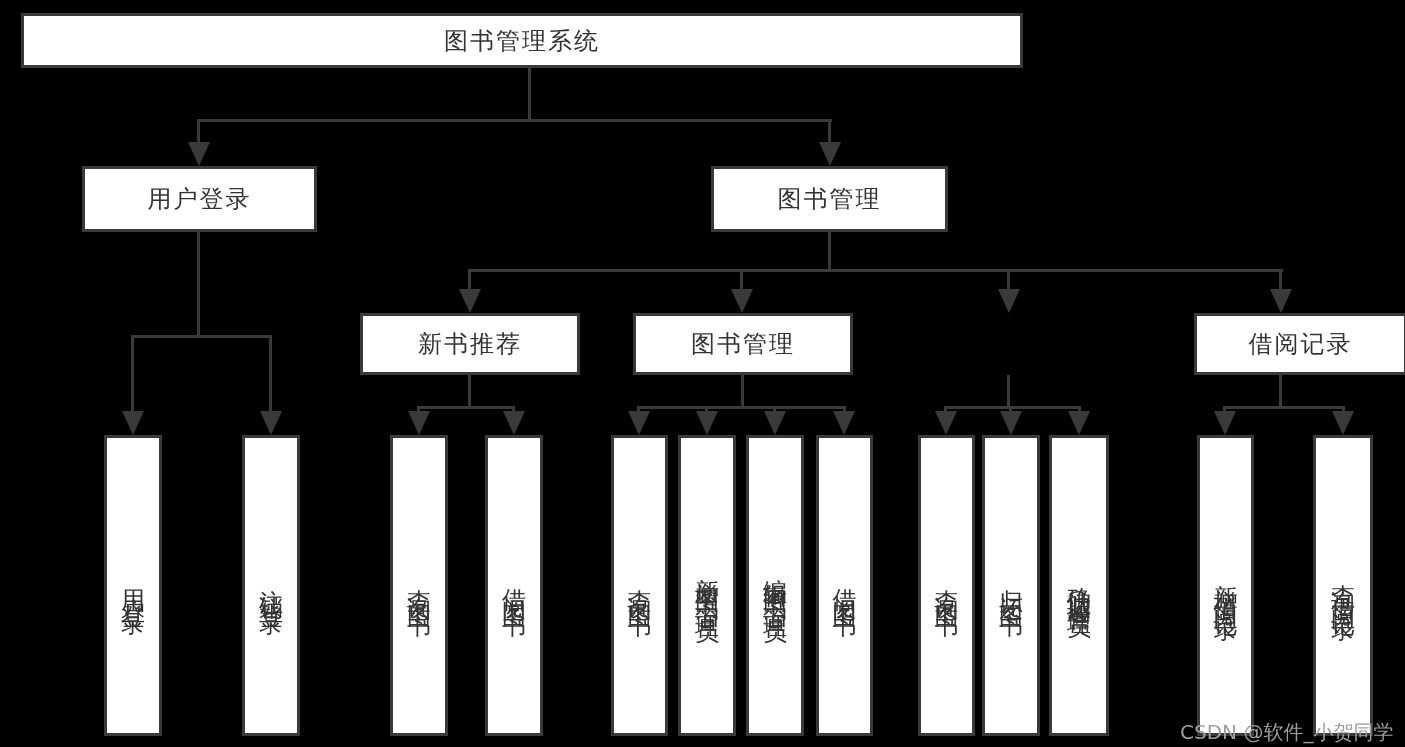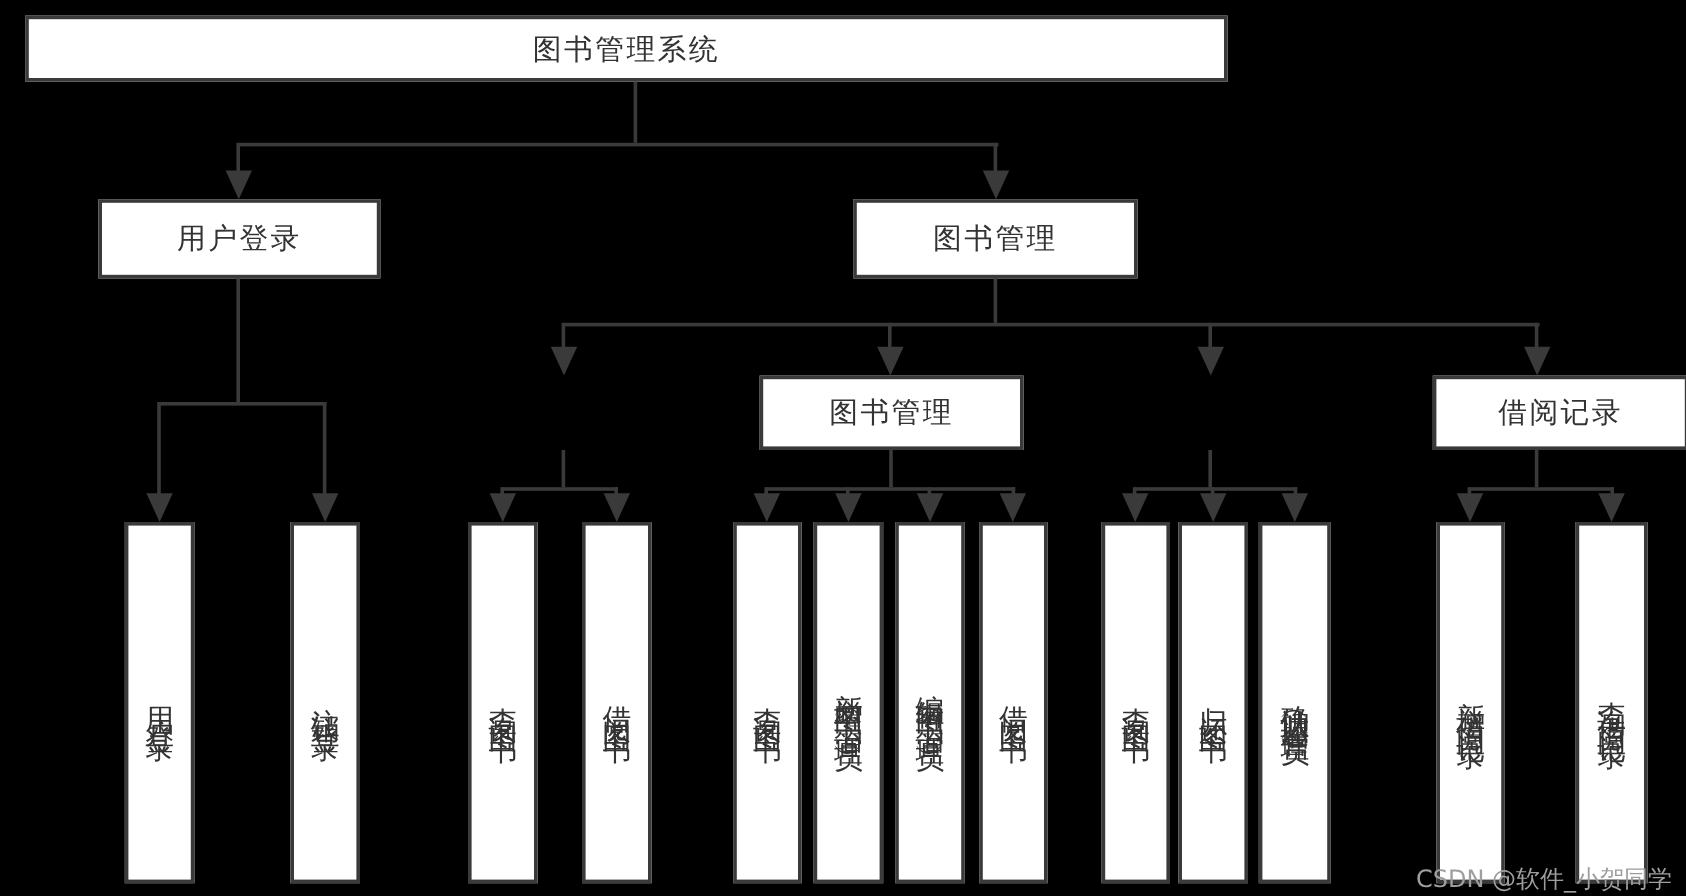--- a/index.html
+++ b/index.html
@@ -57,20 +57,23 @@
     <span class="hlabel">图书管理系统</span>
   </div>
 
   <div class="box" style="left:82px;top:166px;width:235px;height:66px;">
     <span class="hlabel">用户登录</span>
   </div>
   <div class="box" style="left:711px;top:166px;width:237px;height:66px;">
     <span class="hlabel">图书管理</span>
   </div>
 
+  <div class="box" style="left:360px;top:313px;width:220px;height:62px;">
+    <span class="hlabel">新书推荐</span>
+  </div>
   <div class="box" style="left:633px;top:313px;width:220px;height:62px;">
     <span class="hlabel">图书管理</span>
   </div>
   <div class="box" style="left:1174px;top:313px;width:213px;height:62px;margin-left:20px;">
     <span class="hlabel">借阅记录</span>
   </div>
 
   <div class="box" style="left:104px;top:435px;width:58px;height:301px;">
     <span class="vlabel ls8">用户登录</span>
   </div>

